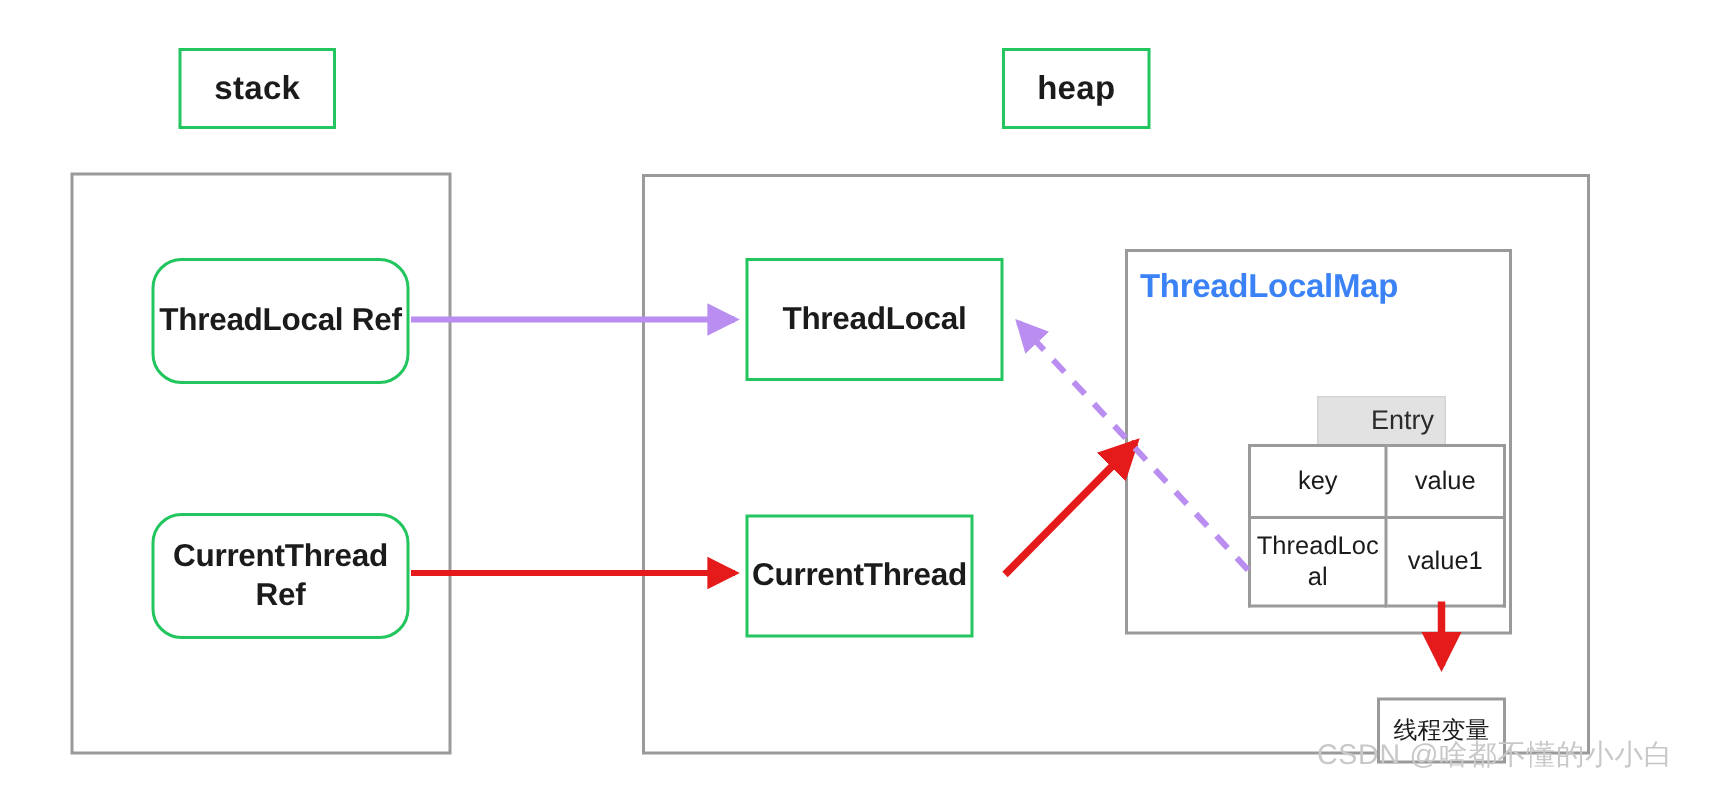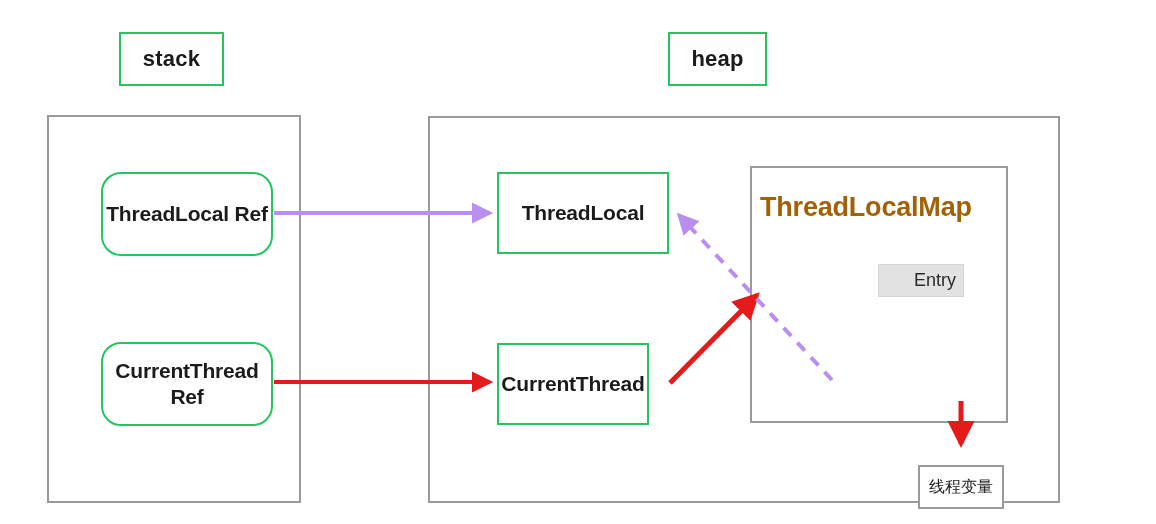--- a/index.html
+++ b/index.html
@@ -68,24 +68,24 @@
   #box-currentthread { left: 497px; top: 343px; width: 152px; height: 82px; }
 
   
   #box-tlmap {
     left: 750px; top: 166px; width: 258px; height: 257px;
     display: block;
     border: 2px solid #9a9a9a;
   }
   #tlmap-title {
     position: absolute;
-    left: 8px; top: 24px;
-    font-size: 27px;
-    font-weight: bold;
-    color: #a16207;
+    left: 8px; top: 10px;
+    font-size: 22px;
+    font-weight: bold;
+    color: #3b82f6;
     letter-spacing: -.2px;
   }
 
   
   #entry-tab {
     position: absolute;
     left: 878px; top: 264px;
     width: 86px; height: 33px;
     background: #e2e2e2;
     border: 1px solid #d4d4d4;
@@ -181,20 +181,32 @@
   </div>
 
   <div class="box" id="box-tlmap">
     <div id="tlmap-title">ThreadLocalMap</div>
   </div>
 
   <div id="entry-tab">
     <span>Entry</span>
   </div>
 
+  <table id="entry-table">
+    <tbody>
+      <tr class="row-head">
+        <td class="col-key">key</td>
+        <td>value</td>
+      </tr>
+      <tr class="row-data">
+        <td class="col-key">ThreadLocal</td>
+        <td>value1</td>
+      </tr>
+    </tbody>
+  </table>
 
   <div class="box" id="box-thread-var">
     <span>线程变量</span>
   </div>
 
   <svg id="arrows" viewBox="0 0 1156 524">
     <defs>
       <marker id="arw-purple" markerWidth="6" markerHeight="6" refX="4.6" refY="3" orient="auto" markerUnits="strokeWidth">
         <path d="M0,0.3 L5.4,3 L0,5.7 z" fill="#b98ef0"></path>
       </marker>
@@ -207,14 +219,15 @@
 
     <line x1="274" y1="382" x2="490" y2="382" stroke="#e51b1b" stroke-width="4" marker-end="url(#arw-red)"></line>
 
     <line x1="670" y1="383" x2="757" y2="295" stroke="#e51b1b" stroke-width="5" marker-end="url(#arw-red)"></line>
 
     <line x1="832" y1="380" x2="679" y2="215" stroke="#b98ef0" stroke-width="4" stroke-dasharray="11,9" marker-end="url(#arw-purple)"></line>
 
     <line x1="961" y1="401" x2="961" y2="444" stroke="#e51b1b" stroke-width="5" marker-end="url(#arw-red)"></line>
   </svg>
 
+  <div id="watermark">CSDN @啥都不懂的小小白</div>
 
 </div>
 
 </body></html>

